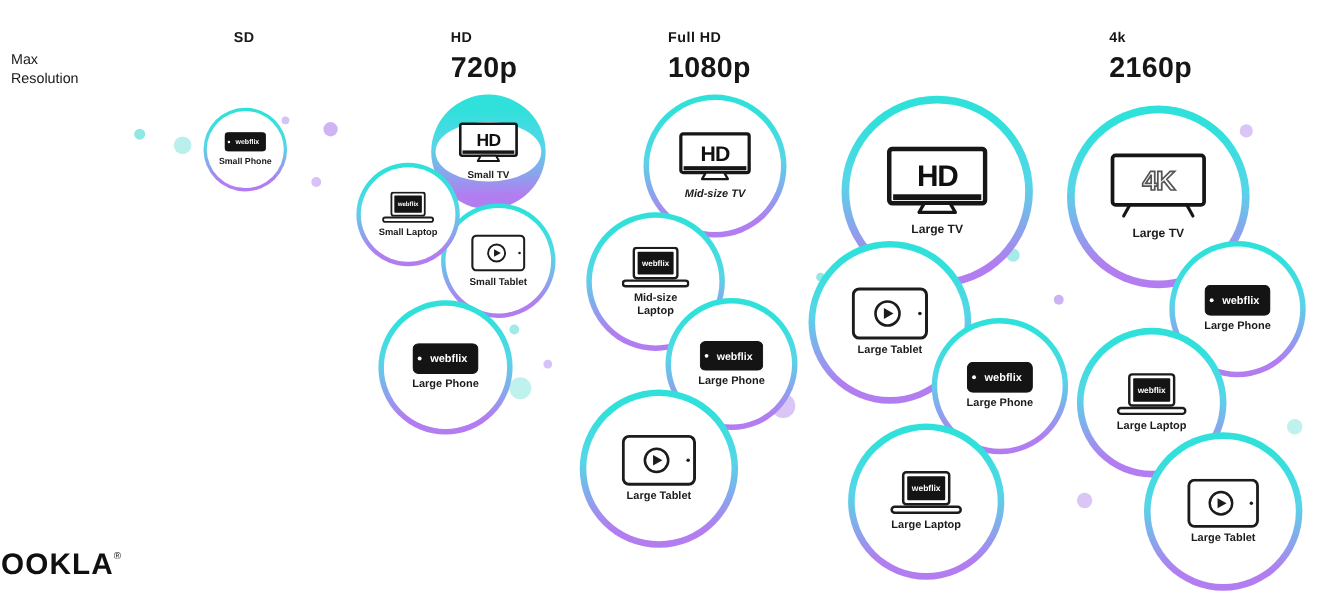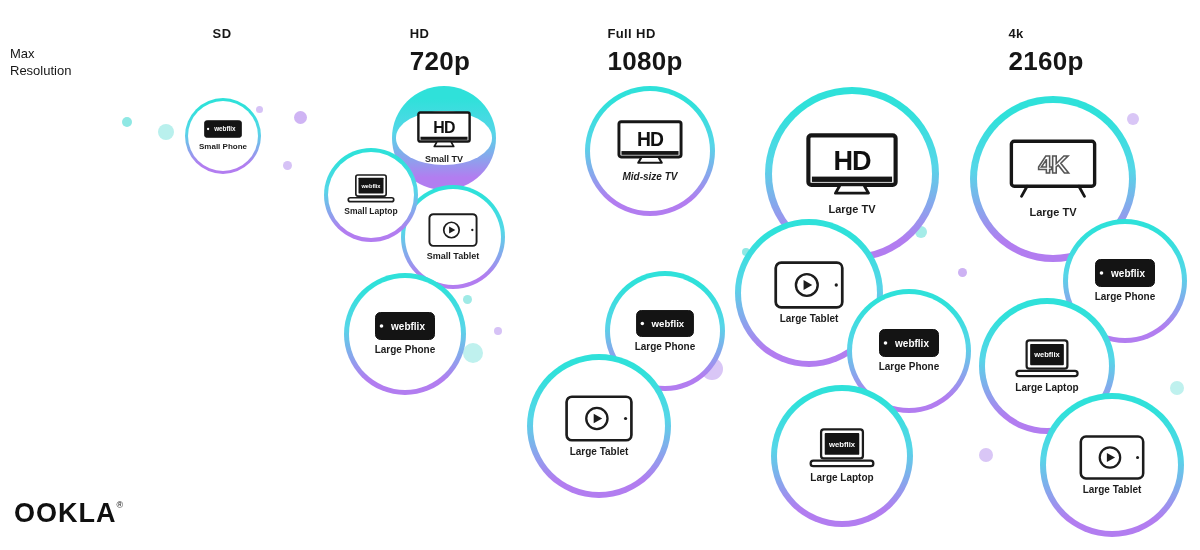--- a/index.html
+++ b/index.html
@@ -20,21 +20,21 @@
   .bubble{position:absolute;border-radius:50%;display:flex;
           background:linear-gradient(180deg,#2fe1da 12%,#56d6e8 45%,#b27df0 88%);}
   .bubble-inner{flex:1;background:#fff;border-radius:50%;display:flex;flex-direction:column;
                 align-items:center;justify-content:center;text-align:center;}
   .bubble-label{font-weight:600;color:#1c1c1c;line-height:1.15;margin-top:4px;max-width:82%;}
 
   
   .dot{position:absolute;border-radius:50%;}
 
   
-  .logo{position:absolute;left:14px;top:498px;font-size:27px;font-weight:800;letter-spacing:1px;color:#101010;}
+  .logo{position:absolute;left:1px;top:498px;font-size:27px;font-weight:800;letter-spacing:1px;color:#101010;}
   .logo sup{font-size:9px;font-weight:400;vertical-align:14px;letter-spacing:0;}
 </style>
 </head>
 <body>
 
 <div class="stage">
 
   <svg class="defs" aria-hidden="true">
     <defs>
       <symbol id="sym-phone" viewBox="0 0 60 28">
@@ -149,20 +149,28 @@
   </div>
 
   <div class="bubble" style="left:585px;top:86px;width:120px;height:120px;padding:5px;">
     <div class="bubble-inner">
       <svg style="width:66px;height:47px;">
           <use href="#sym-tv-hd"></use>
         </svg>
       <div class="bubble-label" style="font-size:10px;font-style:italic;">Mid-size TV</div>
     </div>
   </div>
+  <div class="bubble" style="left:533px;top:193px;width:116px;height:116px;padding:5px;">
+    <div class="bubble-inner">
+      <svg style="width:62px;height:38px;">
+          <use href="#sym-laptop"></use>
+        </svg>
+      <div class="bubble-label" style="font-size:10px;max-width:62%;">Mid-size Laptop</div>
+    </div>
+  </div>
   <div class="bubble" style="left:605px;top:271px;width:110px;height:110px;padding:5px;">
     <div class="bubble-inner">
       <svg style="width:58px;height:27px;">
           <use href="#sym-phone"></use>
         </svg>
       <div class="bubble-label" style="font-size:10px;">Large Phone</div>
     </div>
   </div>
   <div class="bubble" style="left:527px;top:354px;width:132px;height:132px;padding:6px;">
     <div class="bubble-inner">

